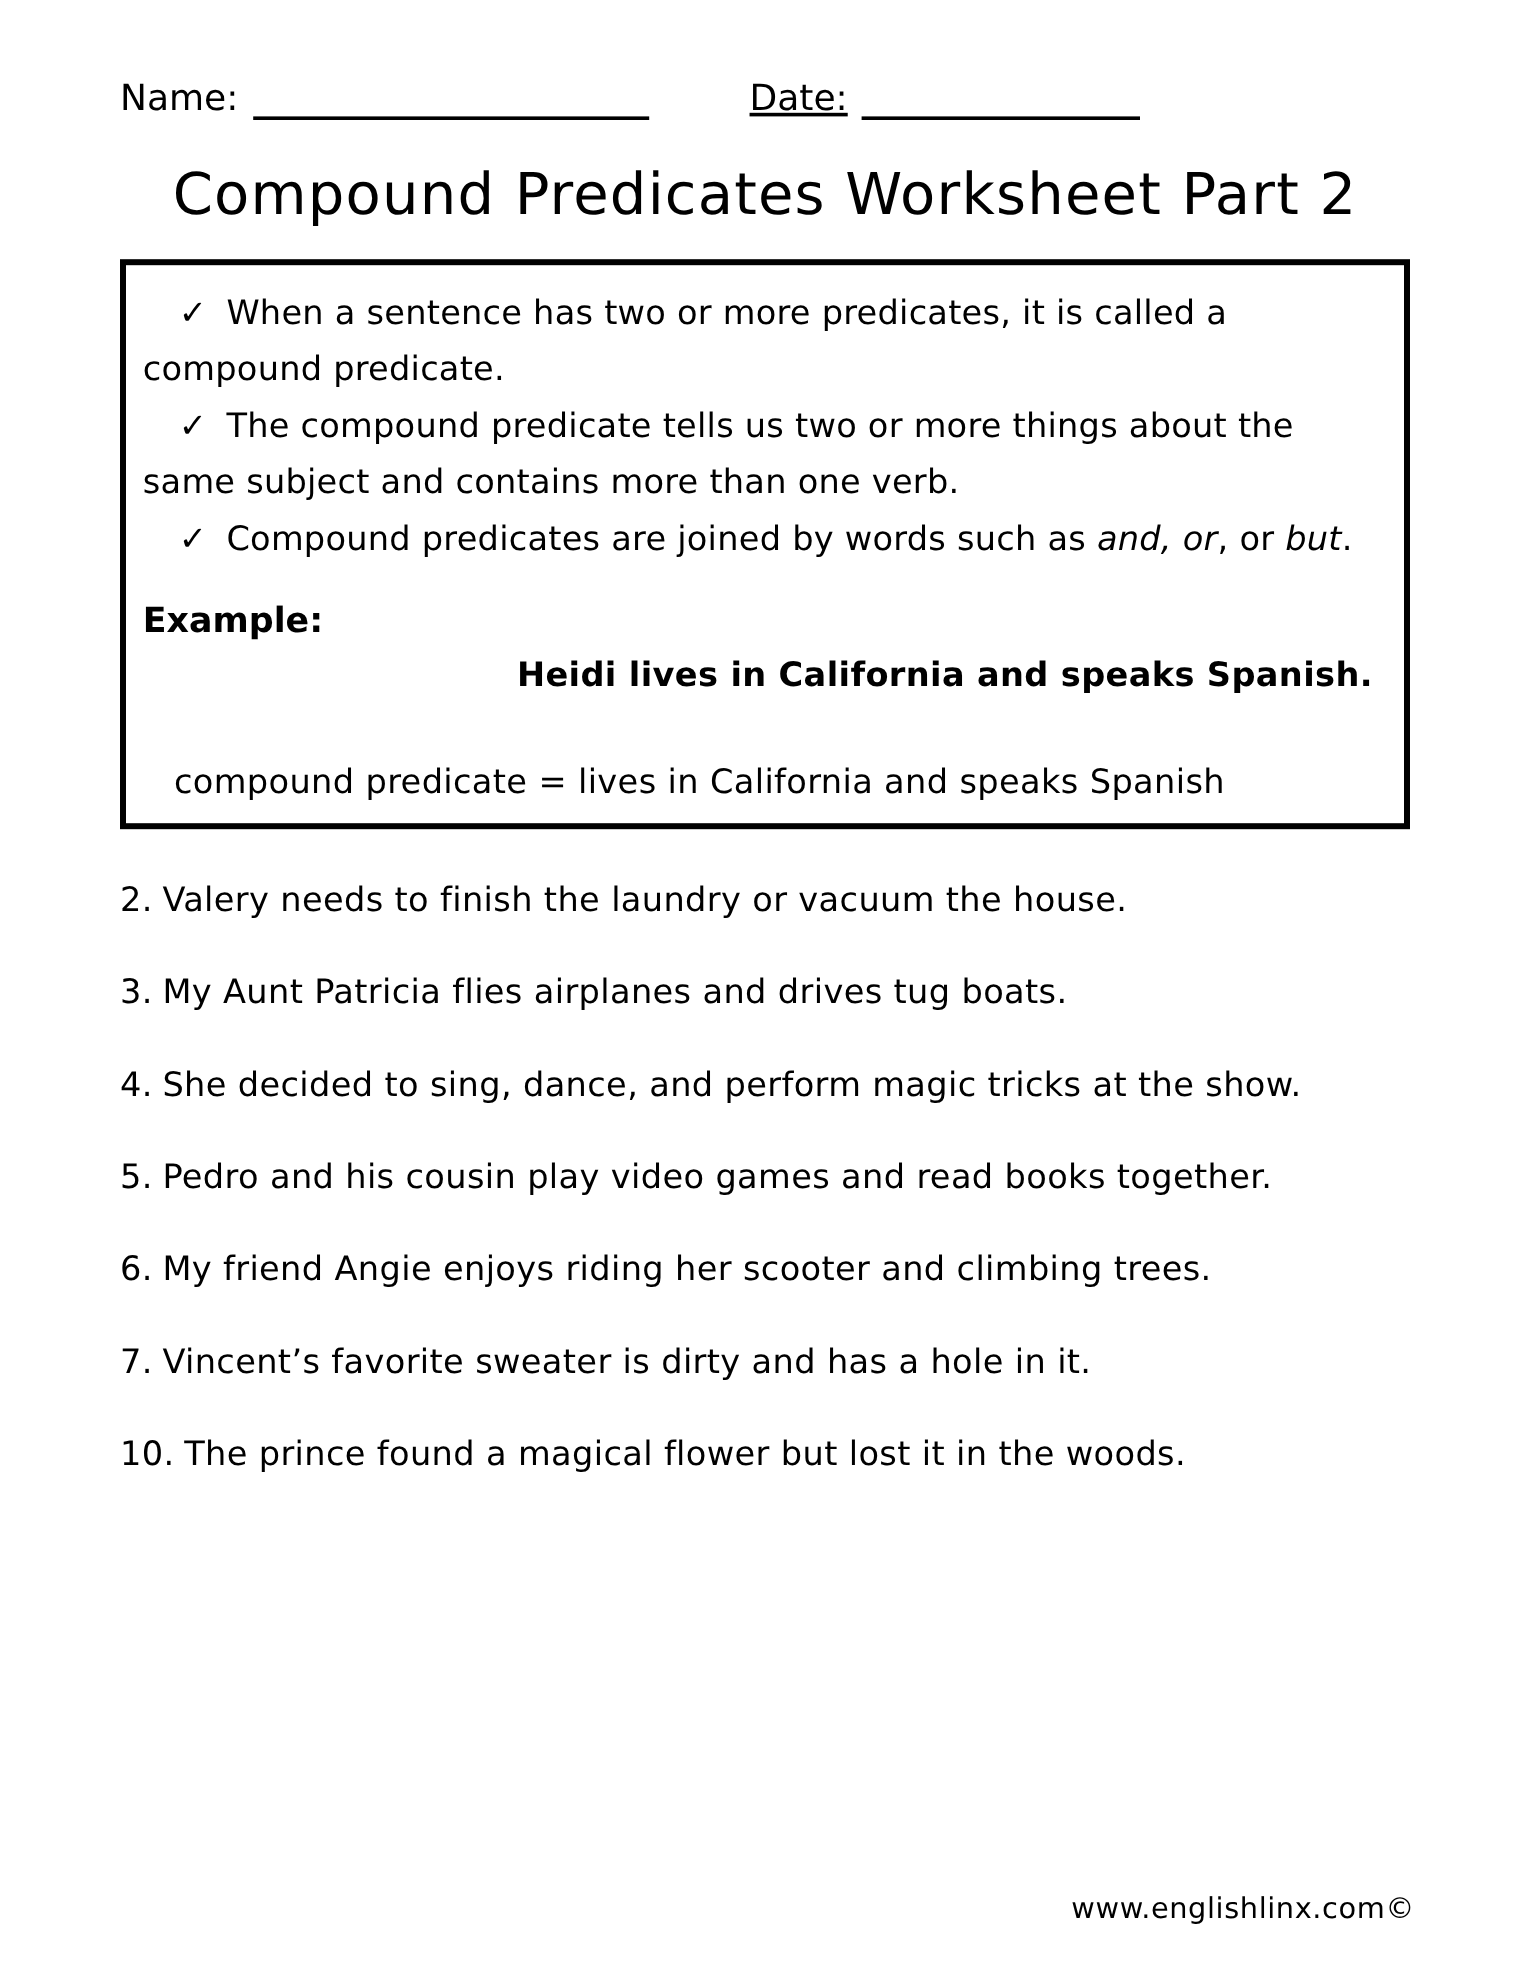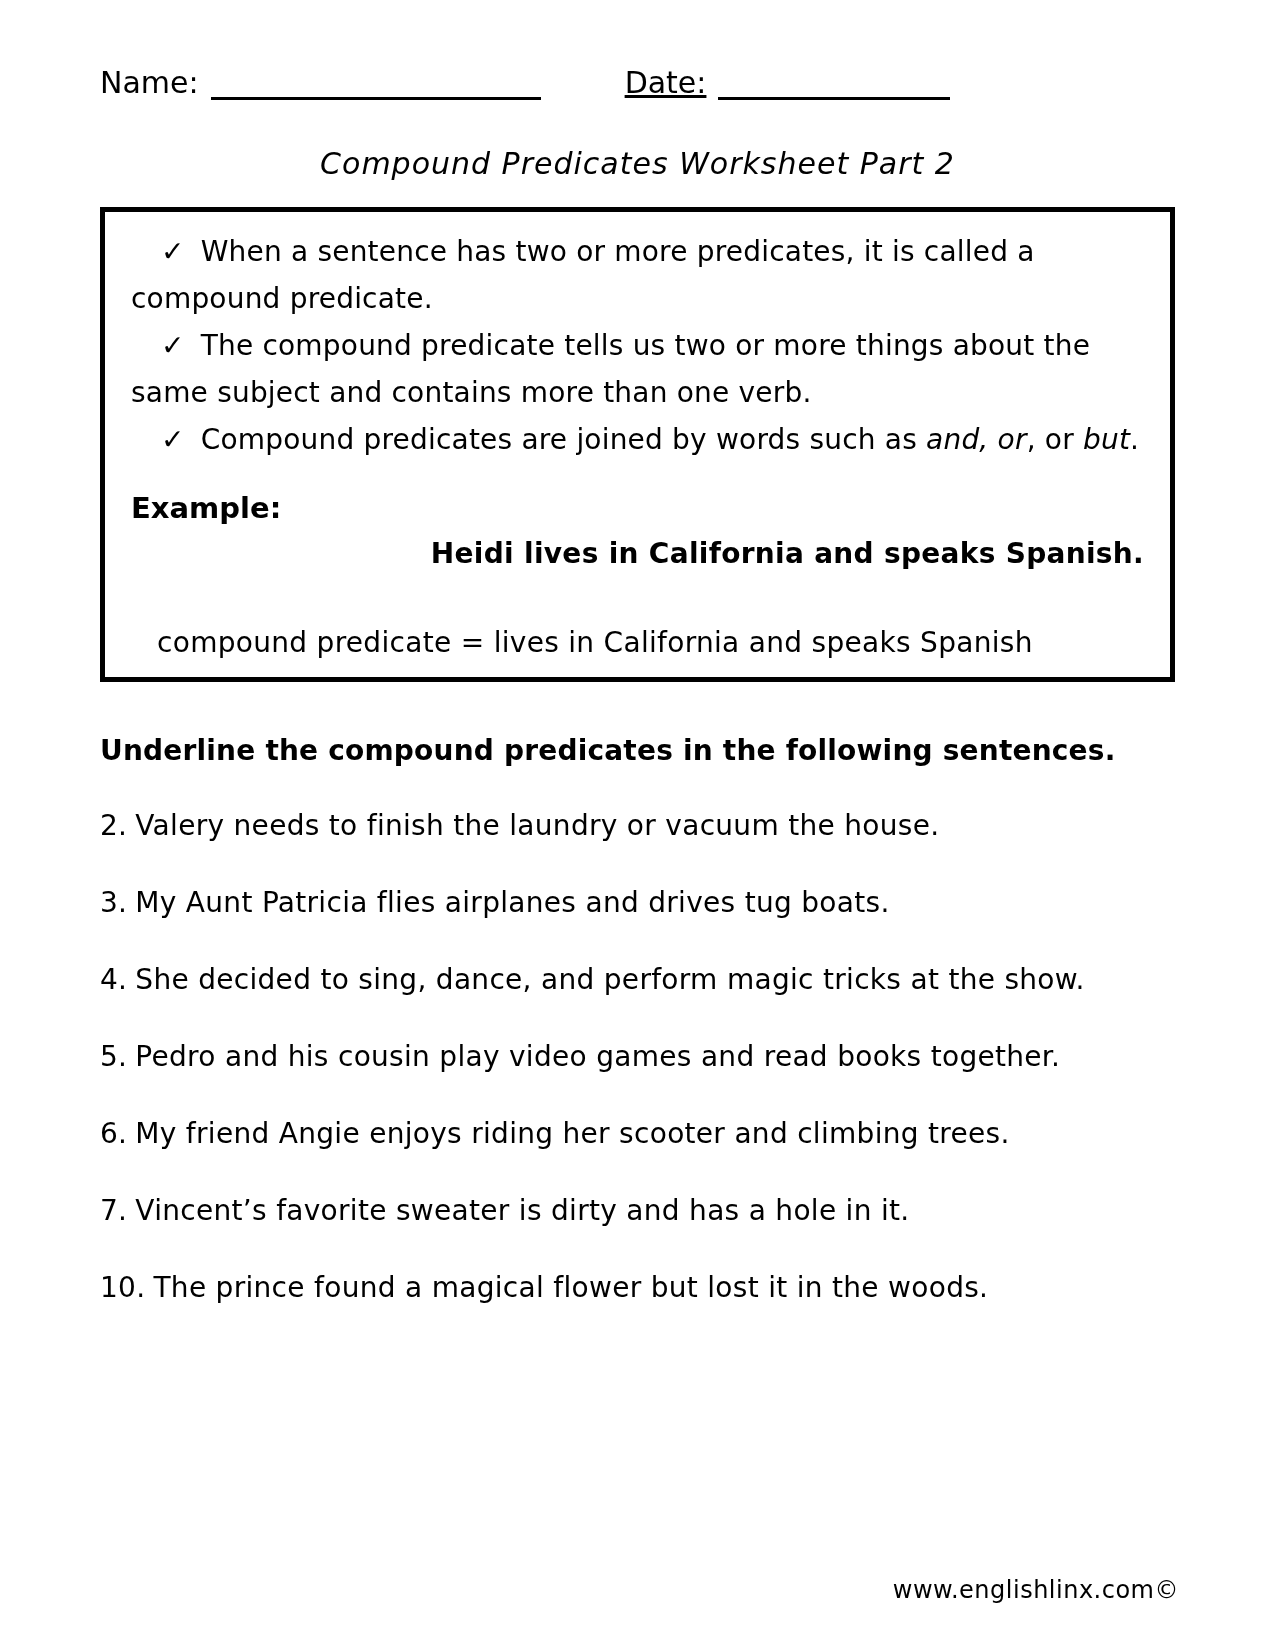--- a/index.html
+++ b/index.html
@@ -13,26 +13,26 @@
 
   
   .header-row{display:flex;align-items:flex-end;font-size:30px;line-height:34px;}
   .blank{display:inline-block;border-bottom:3px solid #000;height:4px;}
   .name-blank{width:330px;margin-left:12px;}
   .date-label{margin-left:84px;text-decoration:underline;}
   .date-blank{width:232px;margin-left:12px;}
 
   
   .title{
-    font-size:30px;font-weight:400;text-align:center;
-    margin:46px 0 0 0;letter-spacing:1px;white-space:nowrap;font-style:italic;
+    font-size:48px;font-weight:400;text-align:center;
+    margin:34px 0 0 0;letter-spacing:1px;white-space:nowrap;
   }
 
   
-  .box{border:5px solid #000;margin-top:26px;padding:16px 26px 12px 26px;}
+  .box{border:5px solid #000;margin-top:26px;padding:16px 26px 12px 14px;}
   .rule{font-size:28px;line-height:47px;margin:0;text-indent:30px;letter-spacing:0.2px;}
   .rule .chk{margin-right:16px;}
   .it{font-style:italic;text-align:right;}
   .example-label{font-size:29px;font-weight:700;margin:28px 0 0 0;}
   .example-sentence{font-size:28px;text-align:right;margin:12px 0 0 0;letter-spacing:0.3px;font-weight:bold;}
   .example-answer{font-size:28px;margin:56px 0 6px 26px;letter-spacing:0.3px;}
 
   
   .instruction{font-size:28px;font-weight:700;margin:52px 0 0 0;letter-spacing:0.2px;}
   .sentence{font-size:28px;line-height:36px;margin:41px 0 0 0;letter-spacing:0.3px;}
@@ -58,21 +58,20 @@
   <div class="box">
     <p class="rule"><span class="chk">✓</span><span>When a sentence has two or more predicates, it is called a compound predicate.</span></p>
     <p class="rule"><span class="chk">✓</span><span>The compound predicate tells us two or more things about the same subject and contains more than one verb.</span></p>
     <p class="rule"><span class="chk">✓</span><span><span>Compound predicates are joined by words such as </span><span class="it">and, or</span><span>, or </span><span class="it">but</span><span>.</span></span></p>
 
     <p class="example-label">Example:</p>
     <p class="example-sentence">Heidi lives in California and speaks Spanish.</p>
     <p class="example-answer">compound predicate = lives in California and speaks Spanish</p>
   </div>
 
-  <p class="instruction">Underline the compound predicates in the following sentences.</p>
 
   <p class="sentence"><span class="num">2.</span><span>Valery needs to finish the laundry or vacuum the house.</span></p>
   <p class="sentence"><span class="num">3.</span><span>My Aunt Patricia flies airplanes and drives tug boats.</span></p>
   <p class="sentence"><span class="num">4.</span><span>She decided to sing, dance, and perform magic tricks at the show.</span></p>
   <p class="sentence"><span class="num">5.</span><span>Pedro and his cousin play video games and read books together.</span></p>
   <p class="sentence"><span class="num">6.</span><span>My friend Angie enjoys riding her scooter and climbing trees.</span></p>
   <p class="sentence"><span class="num">7.</span><span>Vincent’s favorite sweater is dirty and has a hole in it.</span></p>
   <p class="sentence"><span class="num">10.</span><span>The prince found a magical flower but lost it in the woods.</span></p>
 
 </div>

